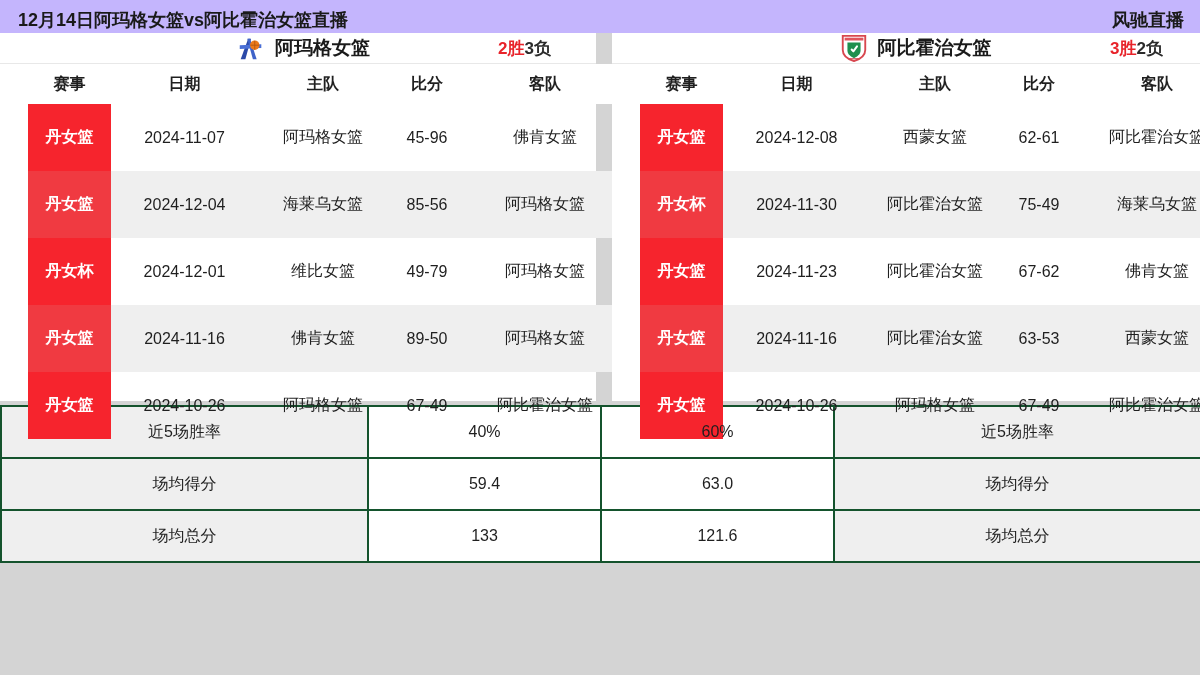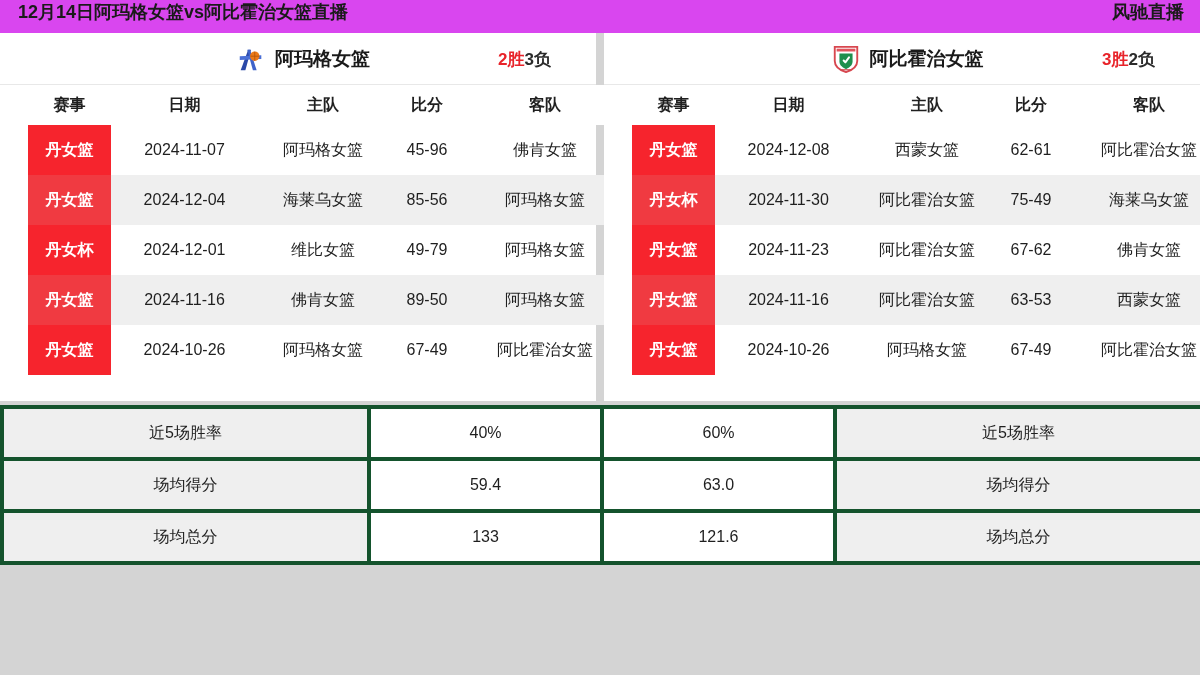--- a/index.html
+++ b/index.html
@@ -11,44 +11,45 @@
     height: 675px;
     background: #d4d4d4;
     font-family: "Liberation Sans", "DejaVu Sans", sans-serif;
     overflow: hidden;
     -webkit-font-smoothing: antialiased;
   }
 
   
   .topbar {
     height: 33px;
-    background: #d946ef;
-    display: flex;
-    align-items: flex-start;
+    background: #c4b5fd;
+    display: flex;
+    align-items: flex-end;
     justify-content: space-between;
-    padding: 0 16px 8px 18px;
+    padding: 0 16px 1px 18px;
     box-sizing: border-box;
   }
   .topbar-title {
     font-size: 18px;
     font-weight: 700;
     color: #1a1a1a;
     letter-spacing: 0px;
     white-space: nowrap;
   }
   .topbar-brand {
     font-size: 18px;
     font-weight: 700;
     color: #1a1a1a;
     white-space: nowrap;
   }
 
   
   .panels {
     display: flex;
+    gap: 8px;
     padding: 0 0px;
     height: 368px;
   }
   .panel {
     width: 596px;
     background: #ffffff;
     display: flex;
     flex-direction: column;
   }
   .panel.left  { margin-left: 0px; }
@@ -107,21 +108,21 @@
     font-weight: 600;
     color: #1f1f1f;
     height: 40px;
     background: #fff;
     text-align: center;
     padding: 0;
   }
   .mtable td {
     font-size: 16px;
     color: #1f1f1f;
-    height: 50px;
+    height: 67px;
     text-align: center;
     padding: 0;
     white-space: nowrap;
     overflow: hidden;
   }
   .mtable tr.alt td { background: #efefef; }
   .mtable tr td.league {
     background: #f6242d;
     color: #ffffff;
     font-weight: 700;
@@ -143,21 +144,21 @@
     table-layout: fixed;
     background: #fff;
     margin-top: 4px;
   }
   .stats td {
     height: 52px;
     padding: 0;
     text-align: center;
     font-size: 16px;
     color: #1f1f1f;
-    border: 4px solid #14532d;
+    border: 2px solid #14532d;
     box-sizing: border-box;
   }
   .stats td.label {
     background: #efefef;
     color: #1f1f1f;
   }
   .stats td.value {
     background: #ffffff;
     margin-top: 31px;
   }

